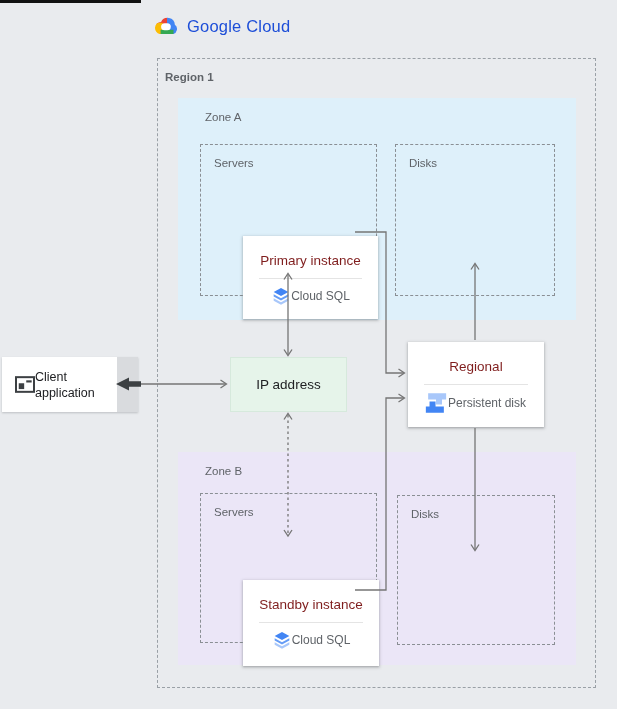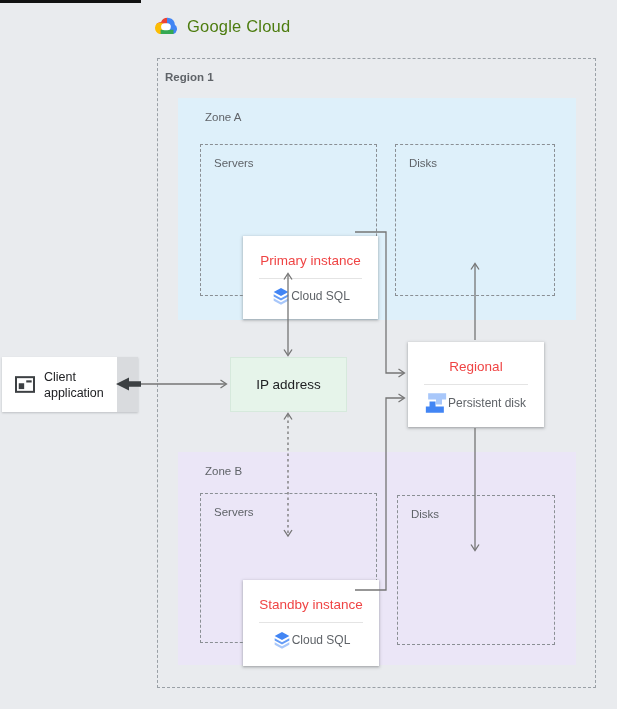--- a/index.html
+++ b/index.html
@@ -7,21 +7,21 @@
   #stage{position:relative;width:617px;height:709px;background:#e9ebee;overflow:hidden;}
 
   .abs{position:absolute;}
 
   
   #top-bar{left:0;top:0;width:141px;height:3px;background:#111;}
 
   
   #brand{left:153px;top:15px;display:flex;align-items:center;gap:7px;}
   #brand .logo{width:27px;height:22px;display:block;}
-  #brand .brand-text{font-size:16.5px;color:#4d7c0f;letter-spacing:.2px;}
+  #brand .brand-text{font-size:16.5px;color:#1d4ed8;letter-spacing:.2px;}
 
   
   #region{left:157px;top:58px;width:439px;height:630px;border:1px dashed #9aa0a6;box-sizing:border-box;}
   .area-label{font-size:11.5px;color:#5f6368;}
   #region-label{left:7px;top:12px;font-weight:bold;}
 
   
   .zone{box-sizing:border-box;}
   #zone-a{left:178px;top:98px;width:398px;height:222px;background:#def0fa;}
   #zone-b{left:178px;top:452px;width:398px;height:213px;background:#ebe6f7;}
@@ -32,32 +32,32 @@
   #disks-a{left:217px;top:46px;width:160px;height:152px;}
   #servers-b{left:22px;top:41px;width:177px;height:150px;}
   #disks-b{left:219px;top:43px;width:158px;height:150px;}
   .group-label{left:13px;top:12px;}
 
   
   .card{background:#fff;box-shadow:0 1px 2px rgba(60,64,67,.30),0 1px 3px 1px rgba(60,64,67,.15);box-sizing:border-box;}
   .instance-card{width:135px;height:83px;}
   #primary-card{left:42px;top:91px;}
   #standby-card{left:42px;top:86px;width:136px;height:86px;}
-  .card-title{display:block;text-align:center;margin-top:17px;font-size:13.5px;color:#ef4444;}
+  .card-title{display:block;text-align:center;margin-top:17px;font-size:13.5px;color:#7f1d1d;}
   .card-divider{height:0;border-top:1px solid #e4e4e4;margin:10px 16px 0 16px;}
   .product-row{display:flex;align-items:center;justify-content:center;gap:0;margin-top:7px;}
   .product-label{font-size:12px;color:#5f6368;}
 
   #ip-card{left:230px;top:357px;width:117px;height:55px;background:#e6f4ea;border:1px solid #d6e9dc;display:flex;align-items:center;justify-content:center;box-sizing:border-box;text-align:center;}
   #ip-card span{font-size:13.5px;color:#202124;}
 
   #regional-card{left:408px;top:342px;width:136px;height:85px;}
   #regional-card .product-row{justify-content:flex-start;margin-left:16px;margin-top:6px;}
 
-  #client-card{left:2px;top:357px;width:136px;height:55px;background:#fff;box-shadow:0 1px 2px rgba(60,64,67,.25);display:flex;align-items:center;padding-left:13px;gap:9px;box-sizing:border-box;}
+  #client-card{left:2px;top:357px;width:136px;height:55px;background:#fff;box-shadow:0 1px 2px rgba(60,64,67,.25);display:flex;align-items:center;padding-left:13px;gap:0;box-sizing:border-box;}
   #client-strip{left:117px;top:357px;width:21px;height:55px;background:#d9dbde;}
   .client-text{font-size:12.5px;line-height:16px;color:#202124;}
 
   
   #wires{left:0;top:0;width:617px;height:709px;pointer-events:none;}
 </style>
 </head>
 <body>
 
 <div id="stage">

